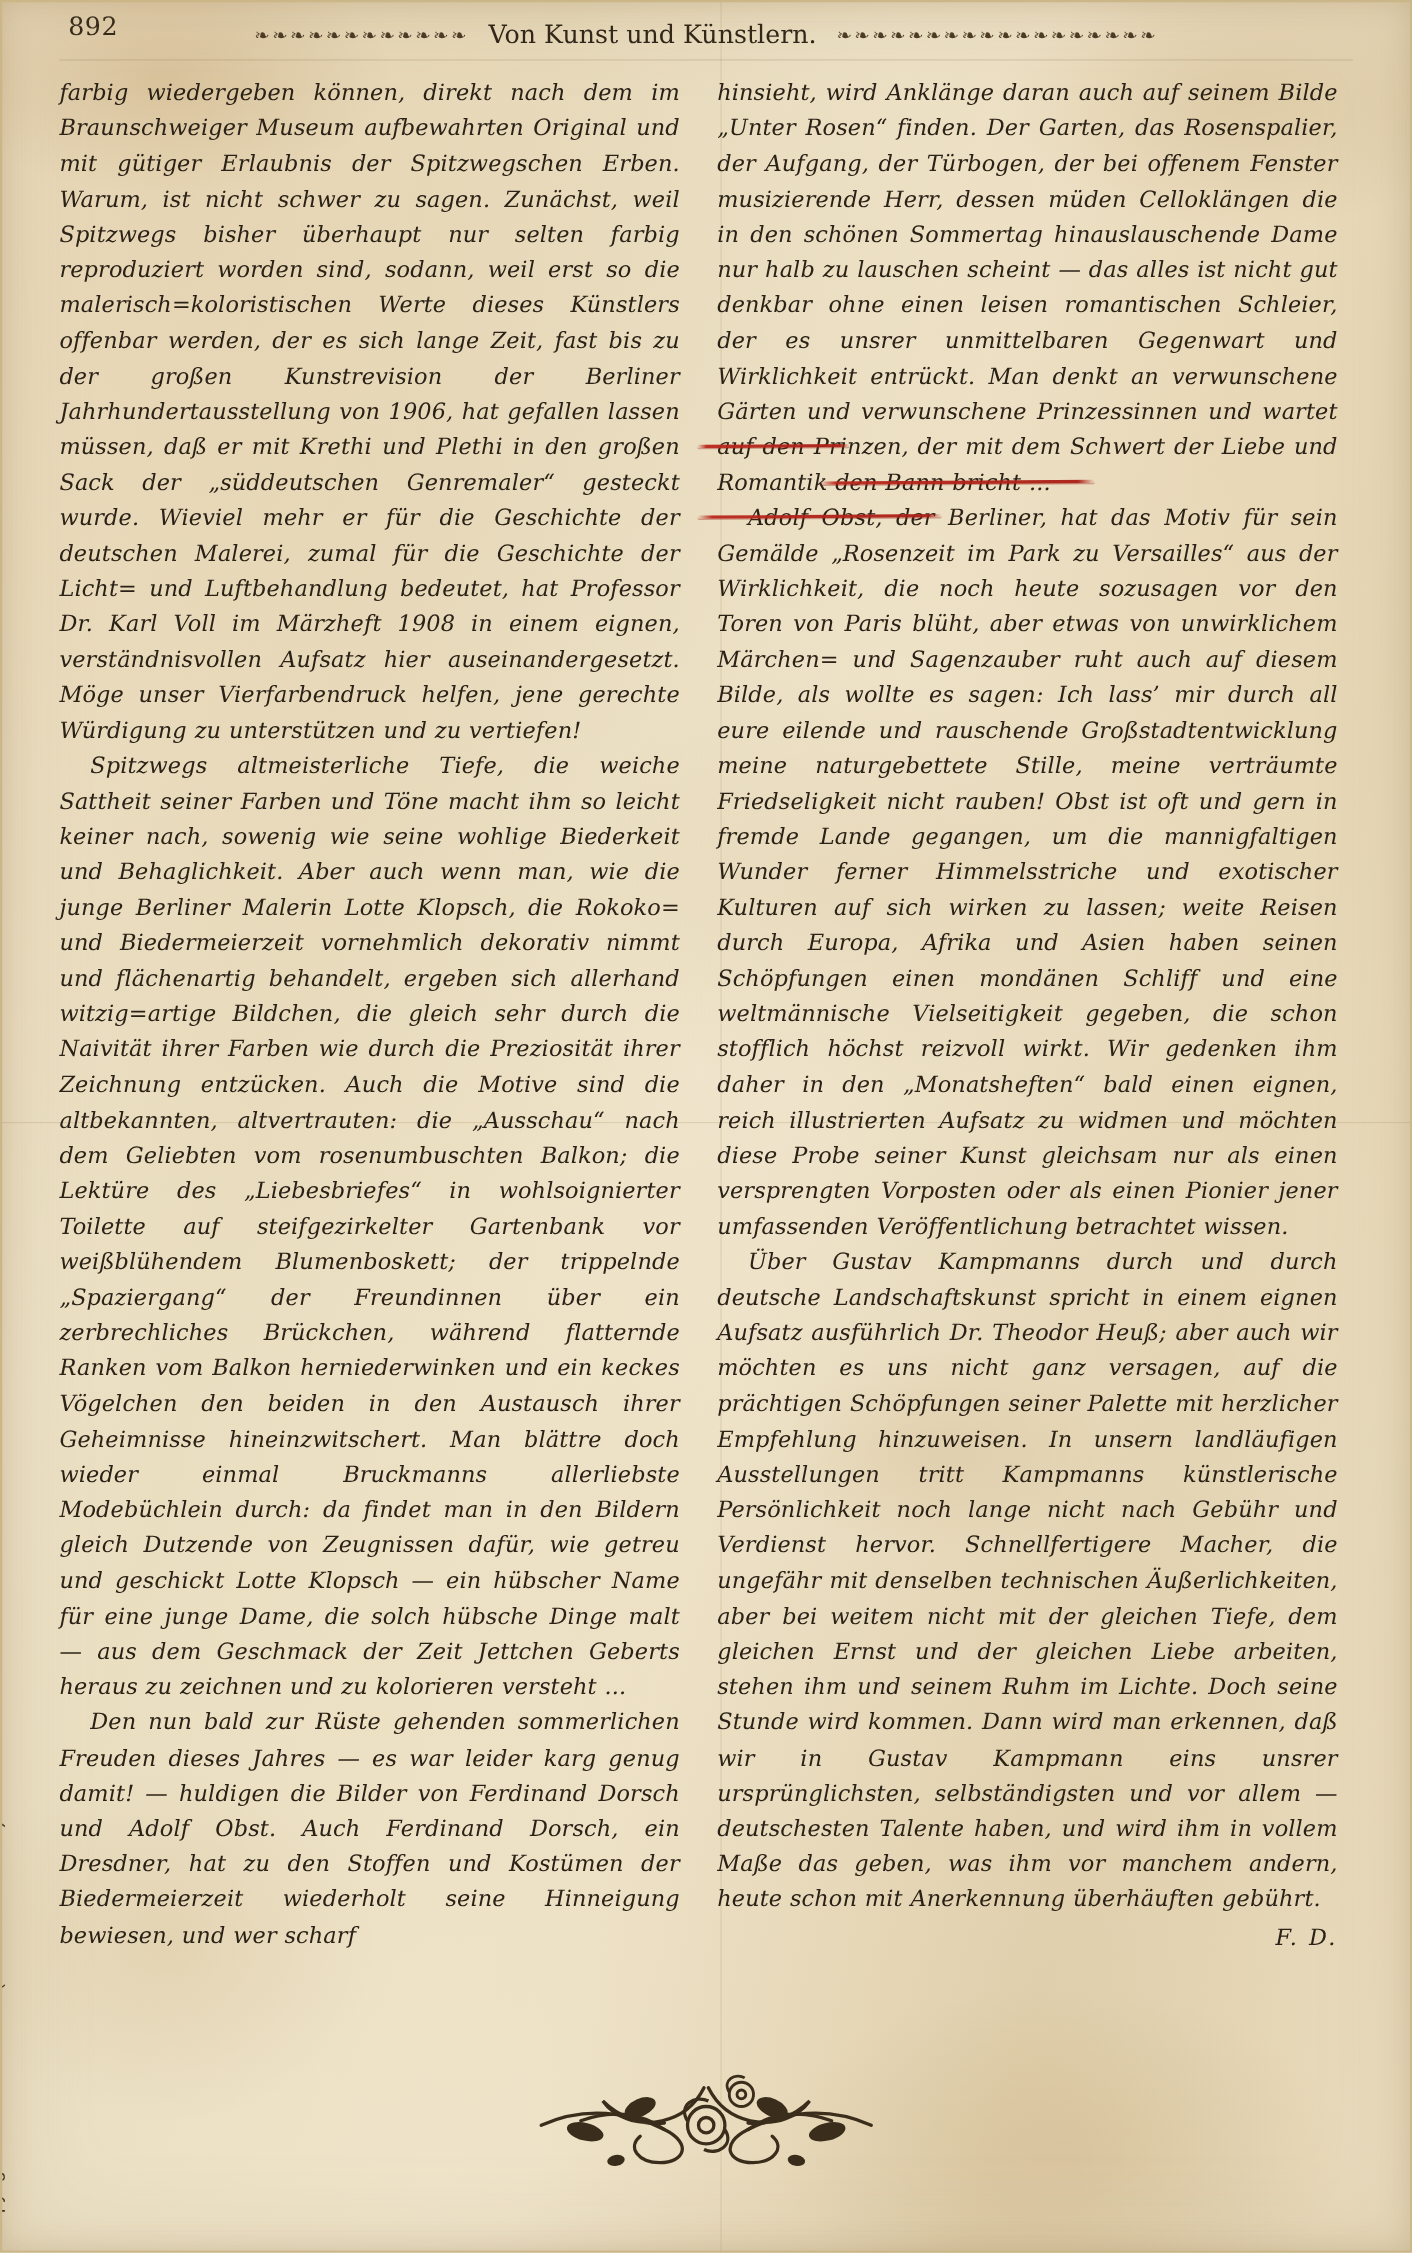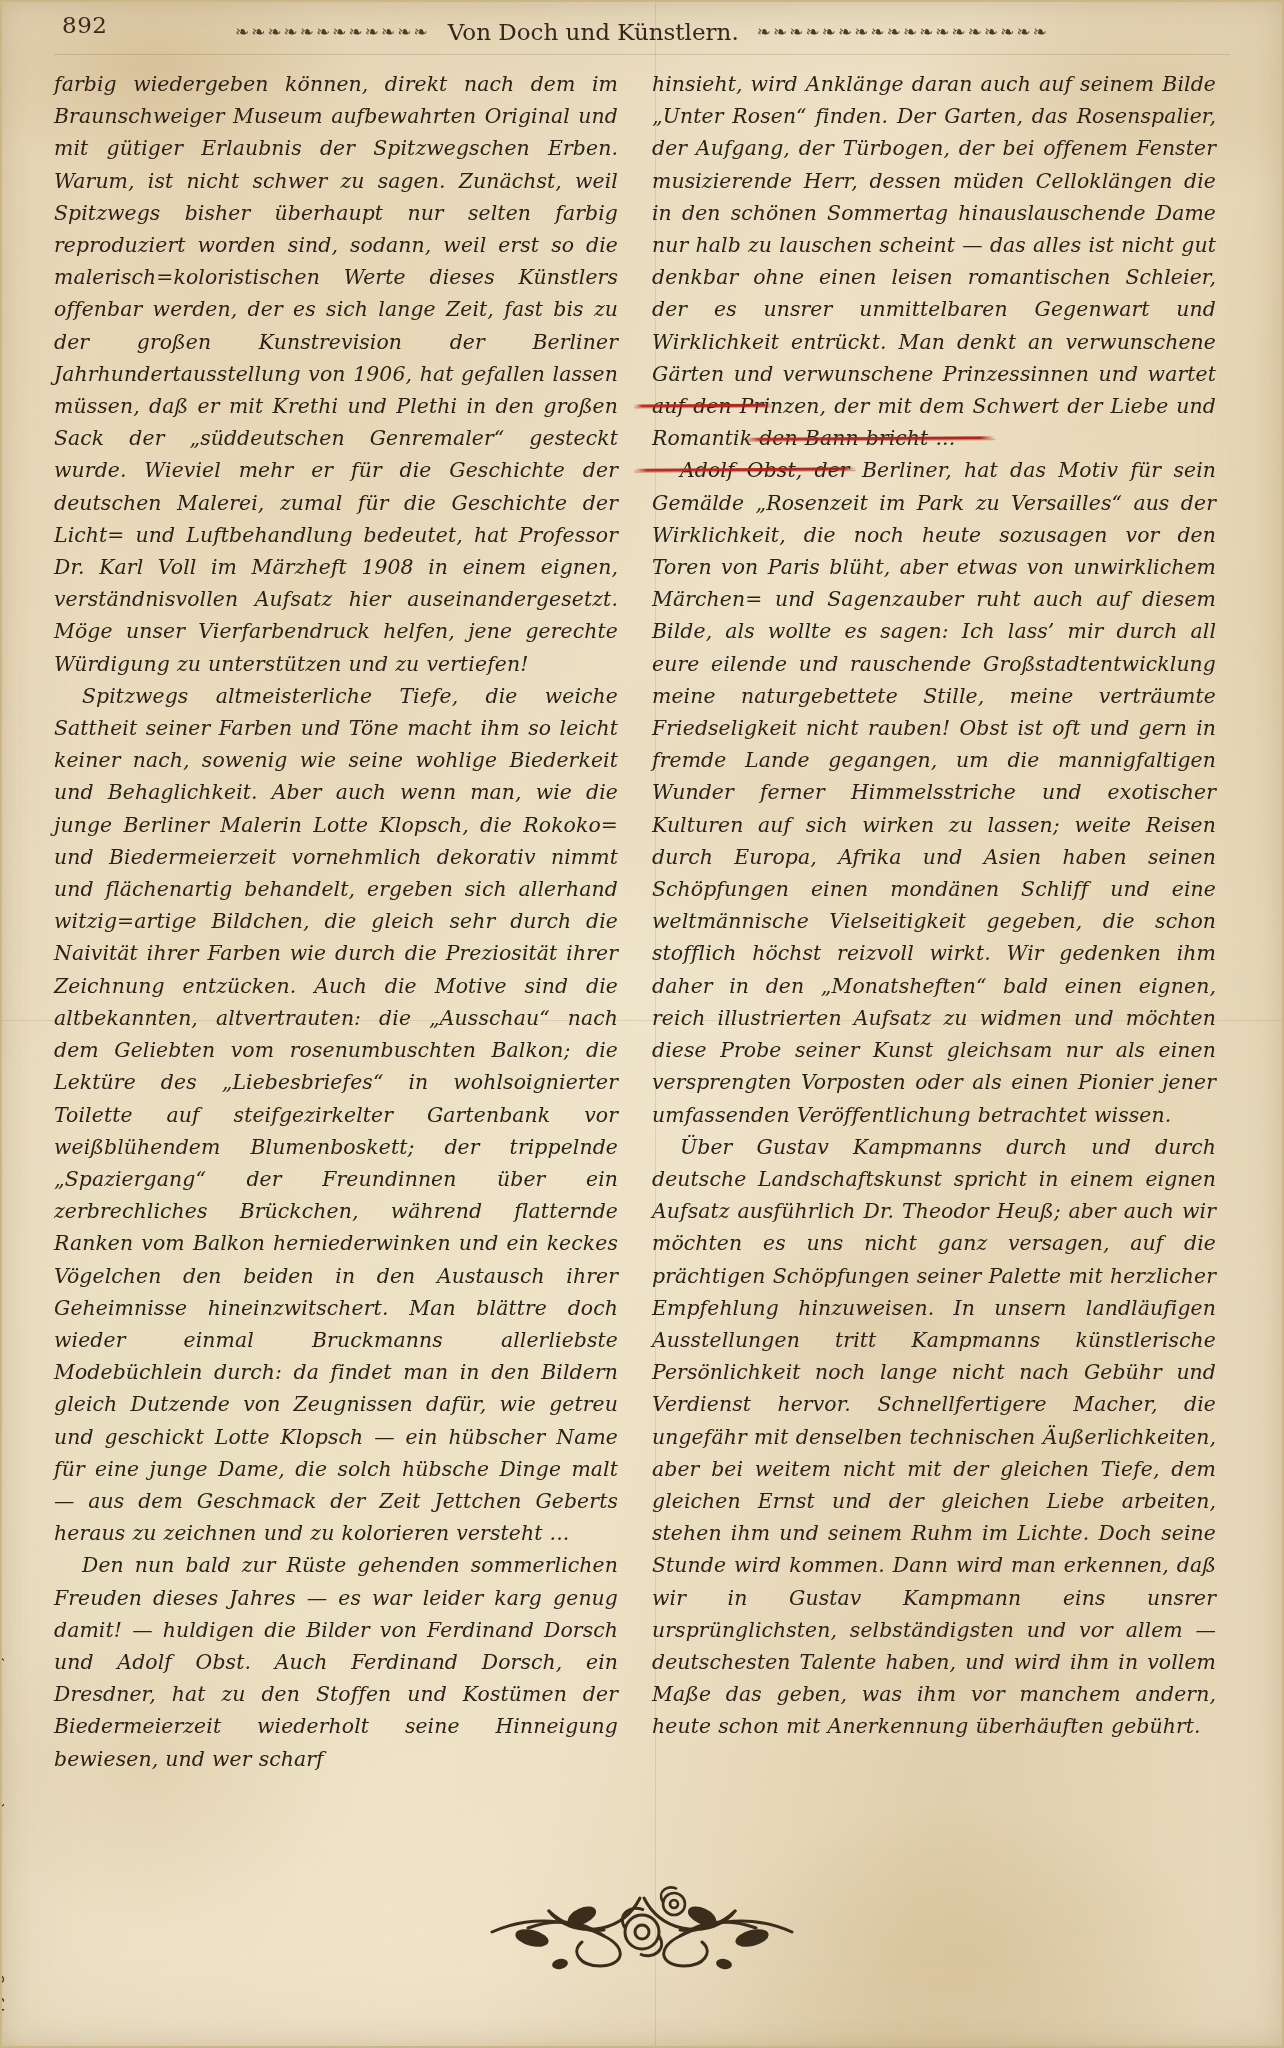--- a/index.html
+++ b/index.html
@@ -187,38 +187,39 @@
   <div class="stain s5"></div>
   <div class="stain s6"></div>
 
   <div class="crease crease-h" style="top:1020px"></div>
   <div class="crease crease-v" style="left:655px"></div>
 
   <div class="folio">892</div>
 
   <div class="header">
     <span class="orn-row">❧❧❧❧❧❧❧❧❧❧❧❧</span>
-    <span class="running-title">Von Doch und Künstlern.</span>
+    <span class="running-title">Von Kunst und Künstlern.</span>
     <span class="orn-row">❧❧❧❧❧❧❧❧❧❧❧❧❧❧❧❧❧❧</span>
   </div>
 
   <div class="rule-top"></div>
 
   <div class="columns">
 
     <div class="col">
       <p>farbig wiedergeben können, direkt nach dem im Braunschweiger Museum aufbewahrten Original und mit gütiger Erlaubnis der Spitzwegschen Erben. Warum, ist nicht schwer zu sagen. Zunächst, weil Spitzwegs bisher überhaupt nur selten farbig reproduziert worden sind, sodann, weil erst so die malerisch=koloristischen Werte dieses Künstlers offenbar werden, der es sich lange Zeit, fast bis zu der großen Kunstrevision der Berliner Jahrhundertausstellung von 1906, hat gefallen lassen müssen, daß er mit Krethi und Plethi in den großen Sack der „süddeutschen Genremaler“ gesteckt wurde. Wieviel mehr er für die Geschichte der deutschen Malerei, zumal für die Geschichte der Licht= und Luftbehandlung bedeutet, hat Professor Dr. Karl Voll im Märzheft 1908 in einem eignen, verständnisvollen Aufsatz hier auseinandergesetzt. Möge unser Vierfarbendruck helfen, jene gerechte Würdigung zu unterstützen und zu vertiefen!</p>
       <p class="indent">Spitzwegs altmeisterliche Tiefe, die weiche Sattheit seiner Farben und Töne macht ihm so leicht keiner nach, sowenig wie seine wohlige Biederkeit und Behaglichkeit. Aber auch wenn man, wie die junge Berliner Malerin Lotte Klopsch, die Rokoko= und Biedermeierzeit vornehmlich dekorativ nimmt und flächenartig behandelt, ergeben sich allerhand witzig=artige Bildchen, die gleich sehr durch die Naivität ihrer Farben wie durch die Preziosität ihrer Zeichnung entzücken. Auch die Motive sind die altbekannten, altvertrauten: die „Ausschau“ nach dem Geliebten vom rosenumbuschten Balkon; die Lektüre des „Liebesbriefes“ in wohlsoignierter Toilette auf steifgezirkelter Gartenbank vor weißblühendem Blumenboskett; der trippelnde „Spaziergang“ der Freundinnen über ein zerbrechliches Brückchen, während flatternde Ranken vom Balkon herniederwinken und ein keckes Vögelchen den beiden in den Austausch ihrer Geheimnisse hineinzwitschert. Man blättre doch wieder einmal Bruckmanns allerliebste Modebüchlein durch: da findet man in den Bildern gleich Dutzende von Zeugnissen dafür, wie getreu und geschickt Lotte Klopsch — ein hübscher Name für eine junge Dame, die solch hübsche Dinge malt — aus dem Geschmack der Zeit Jettchen Geberts heraus zu zeichnen und zu kolorieren versteht ...</p>
       <p class="indent">Den nun bald zur Rüste gehenden sommerlichen Freuden dieses Jahres — es war leider karg genug damit! — huldigen die Bilder von Ferdinand Dorsch und Adolf Obst. Auch Ferdinand Dorsch, ein Dresdner, hat zu den Stoffen und Kostümen der Biedermeierzeit wiederholt seine Hinneigung bewiesen, und wer scharf</p>
     </div>
 
     <div class="col">
       <p>hinsieht, wird Anklänge daran auch auf seinem Bilde „Unter Rosen“ finden. Der Garten, das Rosenspalier, der Aufgang, der Türbogen, der bei offenem Fenster musizierende Herr, dessen müden Celloklängen die in den schönen Sommertag hinauslauschende Dame nur halb zu lauschen scheint — das alles ist nicht gut denkbar ohne einen leisen romantischen Schleier, der es unsrer unmittelbaren Gegenwart und Wirklichkeit entrückt. Man denkt an verwunschene Gärten und verwunschene Prinzessinnen und wartet auf den Prinzen, der mit dem Schwert der Liebe und Romantik den Bann bricht ...</p>
       <p class="indent">Adolf Obst, der Berliner, hat das Motiv für sein Gemälde „Rosenzeit im Park zu Versailles“ aus der Wirklichkeit, die noch heute sozusagen vor den Toren von Paris blüht, aber etwas von unwirklichem Märchen= und Sagenzauber ruht auch auf diesem Bilde, als wollte es sagen: Ich lass’ mir durch all eure eilende und rauschende Großstadtentwicklung meine naturgebettete Stille, meine verträumte Friedseligkeit nicht rauben! Obst ist oft und gern in fremde Lande gegangen, um die mannigfaltigen Wunder ferner Himmelsstriche und exotischer Kulturen auf sich wirken zu lassen; weite Reisen durch Europa, Afrika und Asien haben seinen Schöpfungen einen mondänen Schliff und eine weltmännische Vielseitigkeit gegeben, die schon stofflich höchst reizvoll wirkt. Wir gedenken ihm daher in den „Monatsheften“ bald einen eignen, reich illustrierten Aufsatz zu widmen und möchten diese Probe seiner Kunst gleichsam nur als einen versprengten Vorposten oder als einen Pionier jener umfassenden Veröffentlichung betrachtet wissen.</p>
       <p class="indent">Über Gustav Kampmanns durch und durch deutsche Landschaftskunst spricht in einem eignen Aufsatz ausführlich Dr. Theodor Heuß; aber auch wir möchten es uns nicht ganz versagen, auf die prächtigen Schöpfungen seiner Palette mit herzlicher Empfehlung hinzuweisen. In unsern landläufigen Ausstellungen tritt Kampmanns künstlerische Persönlichkeit noch lange nicht nach Gebühr und Verdienst hervor. Schnellfertigere Macher, die ungefähr mit denselben technischen Äußerlichkeiten, aber bei weitem nicht mit der gleichen Tiefe, dem gleichen Ernst und der gleichen Liebe arbeiten, stehen ihm und seinem Ruhm im Lichte. Doch seine Stunde wird kommen. Dann wird man erkennen, daß wir in Gustav Kampmann eins unsrer ursprünglichsten, selbständigsten und vor allem — deutschesten Talente haben, und wird ihm in vollem Maße das geben, was ihm vor manchem andern, heute schon mit Anerkennung überhäuften gebührt.</p>
+      <p style="text-align:right; margin-top:2px; letter-spacing:2px;">F. D.</p>
     </div>
 
   </div>
 
   <div class="pen p1"></div>
   <div class="pen p2"></div>
   <div class="pen p3"></div>
 
   <div class="footer-orn">
     <svg width="360" height="110" viewBox="0 0 360 110" aria-hidden="true">

